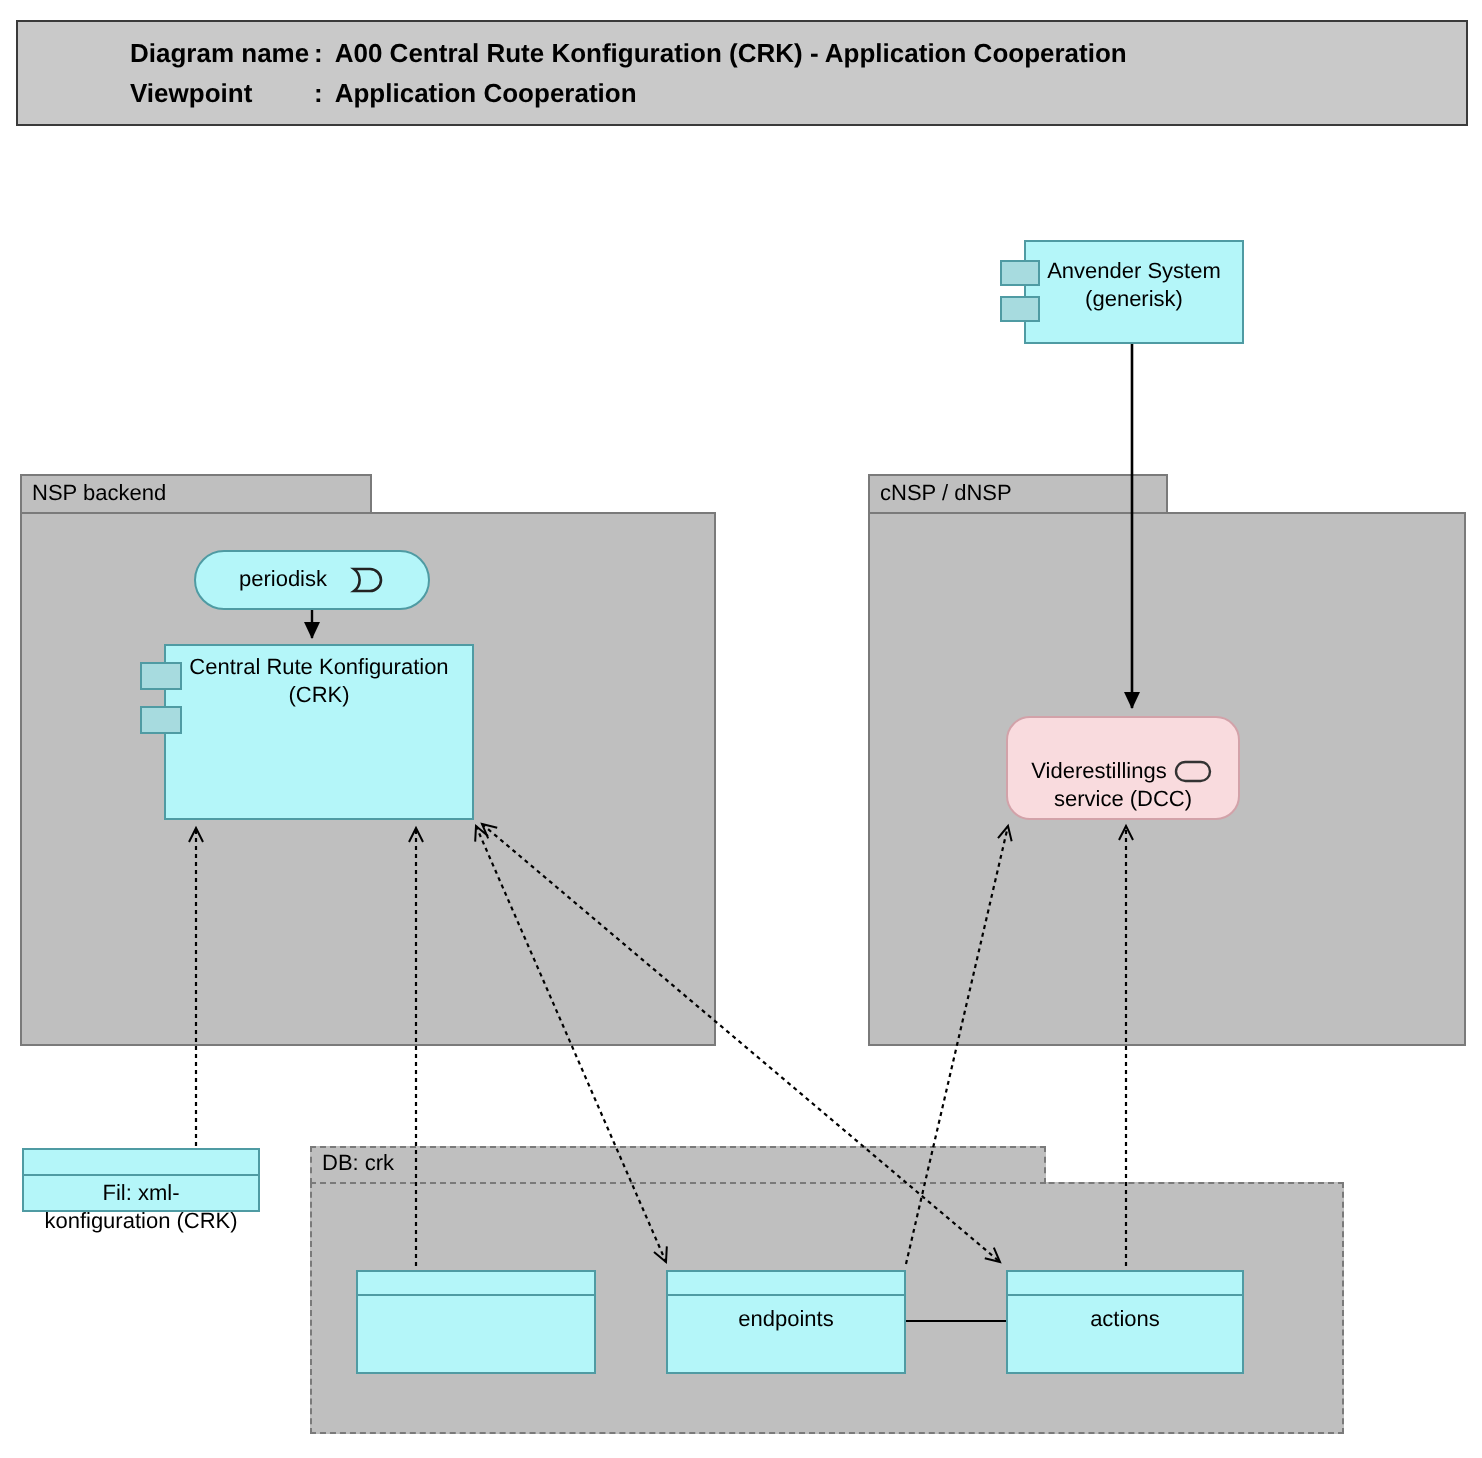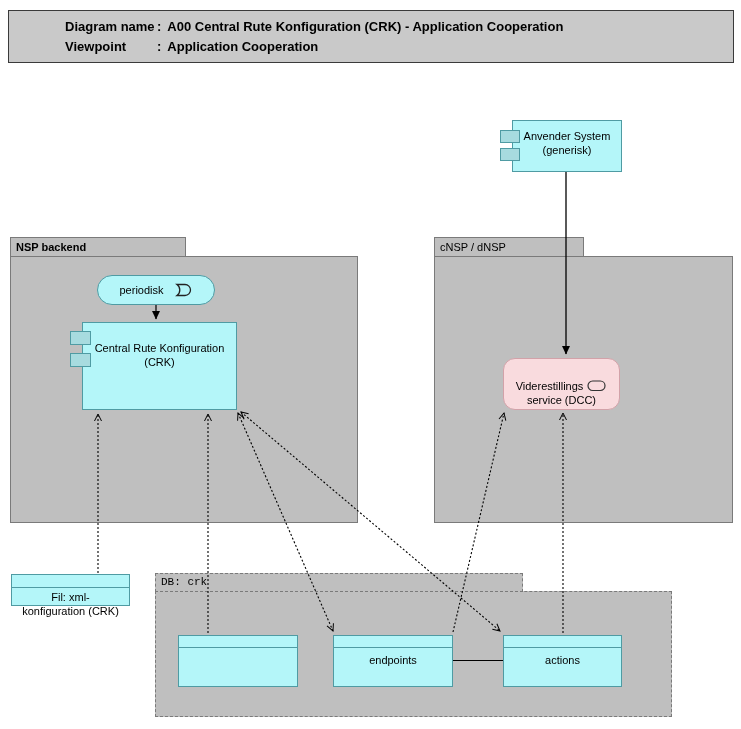--- a/index.html
+++ b/index.html
@@ -18,36 +18,36 @@
     position:absolute;left:8px;top:10px;width:716px;height:45px;
     background:var(--title_fill);border:1px solid #3a3a3a;
     font-size:13px;font-weight:bold;padding:6px 0 0 8px;line-height:20px;
   }
   .t-label{display:inline-block;width:92px;margin-left:48px;}
   .t-sep{display:inline-block;margin-right:6px;}
   
   .pkg-tab,.pkg-body{position:absolute;background:var(--package_fill);border:1px solid var(--package_border);box-sizing:border-box;}
   .pkg-tab{line-height:18px;padding-left:5px;z-index:1;}
   .pkg-body{z-index:1;}
-  .dashed{border-style:dashed;font-family:Liberation Mono, monospace;}
-  #nsp-tab{left:10px;top:237px;width:176px;height:20px;font-weight:bold;}
+  .dashed{border-style:dashed;}
+  #nsp-tab{left:10px;top:237px;width:176px;height:20px;}
   #nsp-body{left:10px;top:256px;width:348px;height:267px;}
   #cnsp-tab{left:434px;top:237px;width:150px;height:20px;}
   #cnsp-body{left:434px;top:256px;width:299px;height:267px;}
   #db-tab{left:155px;top:573px;width:368px;height:19px;line-height:17px;}
   #db-body{left:155px;top:591px;width:517px;height:126px;}
   
   .wires{position:absolute;left:0;top:0;z-index:5;pointer-events:none;}
   
   .node{position:absolute;box-sizing:border-box;z-index:10;text-align:center;line-height:14px;}
   .comp{background:var(--node_fill);border:1px solid var(--node_border);}
   .comp-tab{position:absolute;width:18px;height:11px;background:var(--tab_fill);border:1px solid var(--node_border);left:-13px;z-index:11;}
   #anvender{left:512px;top:120px;width:110px;height:52px;padding-top:8px;}
   #anvender .tab1{top:9px;} #anvender .tab2{top:27px;}
-  #crk{left:82px;top:322px;width:155px;height:88px;padding-top:18px;}
+  #crk{left:82px;top:322px;width:155px;height:88px;padding-top:4px;}
   #crk .comp-tab{width:19px;height:12px;}
   #crk .tab1{top:8px;} #crk .tab2{top:30px;}
   .stadium{
     left:97px;top:275px;width:118px;height:30px;border-radius:15px;
     background:var(--node_fill);border:1px solid var(--node_border);
     display:flex;align-items:center;justify-content:center;gap:8px;
   }
   .service{
     left:503px;top:358px;width:117px;height:52px;border-radius:12px;
     background:var(--service_fill);border:1px solid var(--service_border);

